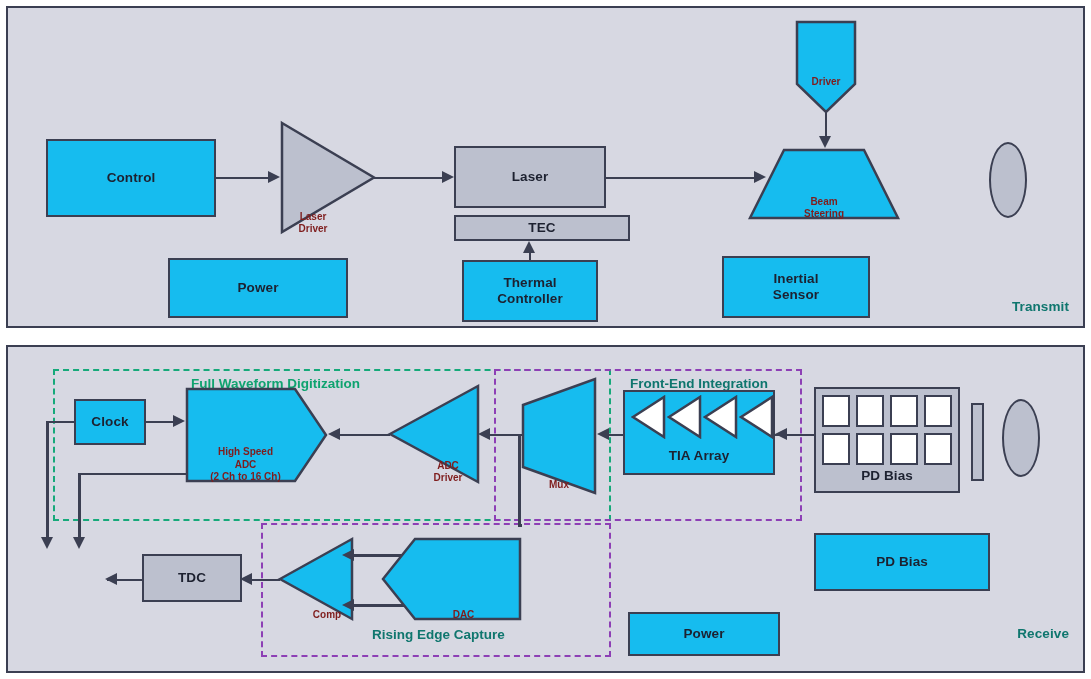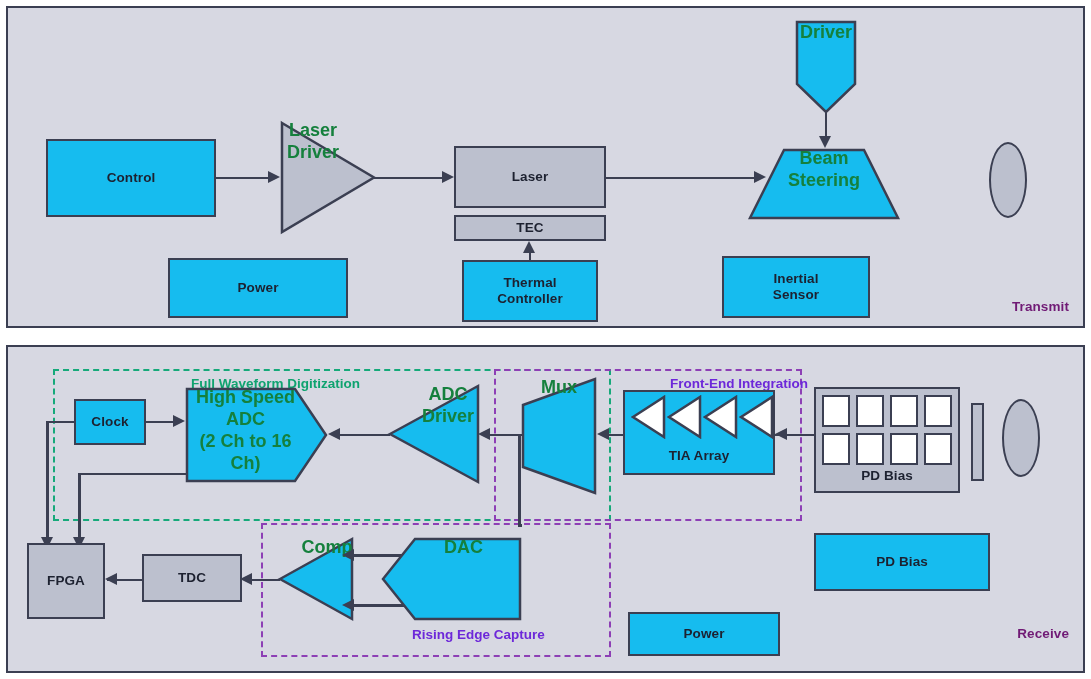--- a/index.html
+++ b/index.html
@@ -18,21 +18,21 @@
     position: absolute;
     background: #d7d8e2;
     border: 2px solid #3b3f52;
     box-sizing: border-box;
   }
   #transmit-panel { left: 6px;  top: 6px;   width: 1079px; height: 322px; }
   #receive-panel  { left: 6px;  top: 345px; width: 1079px; height: 328px; padding-left: 24px; }
 
   .panel-label {
     position: absolute;
-    color: #701a75;
+    color: #0f766e;
     font-size: 13.5px;
     font-weight: bold;
     letter-spacing: .1px;
   }
 
   
   .blk {
     position: absolute;
     box-sizing: border-box;
     border: 2.5px solid #3b3f52;
@@ -51,24 +51,24 @@
 
   
   .shape { position: absolute; }
   .shape svg { display: block; overflow: visible; }
   .shape .lbl {
     position: absolute;
     inset: 0;
     display: flex;
     flex-direction: column;
     align-items: center;
-    justify-content: flex-start;
+    justify-content: flex-end;
     text-align: center;
-    color: #15803d;
-    font-size: 18px;
+    color: #7f1d1d;
+    font-size: 10px;
     font-weight: bold;
     line-height: 1.22;
     pointer-events: none;
   }
 
   
   .wire { position: absolute; background: #3b3f52; }
   .wire-h { height: 2.5px; }
   .wire-v { width: 2.5px; }
   .arrow { position: absolute; width: 0; height: 0; }
@@ -76,21 +76,21 @@
   .arrow-l { border-top: 6.5px solid transparent; border-bottom: 6.5px solid transparent; border-right: 12px solid #3b3f52; }
   .arrow-d { border-left: 6.5px solid transparent; border-right: 6.5px solid transparent; border-top: 12px solid #3b3f52; }
   .arrow-u { border-left: 6.5px solid transparent; border-right: 6.5px solid transparent; border-bottom: 12px solid #3b3f52; }
 
   
   .group-box { position: absolute; box-sizing: border-box; background: transparent; }
   .group-green  { border: 2.5px dashed #16a97a; }
   .group-purple { border: 2.5px dashed #8d3fb5; }
   .group-label { position: absolute; font-size: 13.5px; font-weight: bold; white-space: nowrap; }
   .lab-green  { color: #0fa36f; }
-  .lab-purple { color: #6d28d9; margin-left: 40px; }
+  .lab-purple { color: #0f766e; }
 
   
   .lens {
     position: absolute;
     background: #bcc0ce;
     border: 2.5px solid #3b3f52;
     border-radius: 50%;
     box-sizing: border-box;
   }
   .filter-bar {
@@ -142,21 +142,21 @@
       </div>
     </div>
 
     <div class="wire wire-h" style="left:366px; top:168.5px; width:72px;"></div>
     <div class="arrow arrow-r" style="left:434px; top:163px;"></div>
 
     <div class="blk gray" style="left:446px; top:138px; width:152px; height:62px;">
       <span>Laser</span>
     </div>
 
-    <div class="blk gray" style="left:446px; top:207px; width:152px; height:26px;">
+    <div class="blk gray" style="left:446px; top:207px; width:176px; height:26px;">
       <span>TEC</span>
     </div>
 
     <div class="wire wire-v" style="left:520.5px; top:245px; height:28px;"></div>
     <div class="arrow arrow-u" style="left:515px; top:233px;"></div>
 
     <div class="blk cyan" style="left:454px; top:252px; width:136px; height:62px; flex-direction:column;">
       <span>Thermal</span>
       <span>Controller</span>
     </div>
@@ -300,23 +300,20 @@
         <div class="pd-cell"></div>
         <div class="pd-cell"></div>
         <div class="pd-cell"></div>
         <div class="pd-cell"></div>
       </div>
 
     <div class="filter-bar" style="left:963px; top:56px; width:13px; height:78px;"></div>
 
     <div class="lens" style="left:994px; top:52px; width:38px; height:78px;"></div>
 
-    <div class="blk gray" style="left:19px; top:196px; width:78px; height:76px;">
-      <span>FPGA</span>
-    </div>
 
     <div class="wire wire-h" style="left:99px; top:231.5px; width:36px;"></div>
     <div class="arrow arrow-l" style="left:97px; top:226px;"></div>
 
     <div class="blk gray" style="left:134px; top:207px; width:100px; height:48px;">
       <span>TDC</span>
     </div>
 
     <div class="wire wire-h" style="left:236px; top:231.5px; width:36px;"></div>
     <div class="arrow arrow-l" style="left:232px; top:226px;"></div>

